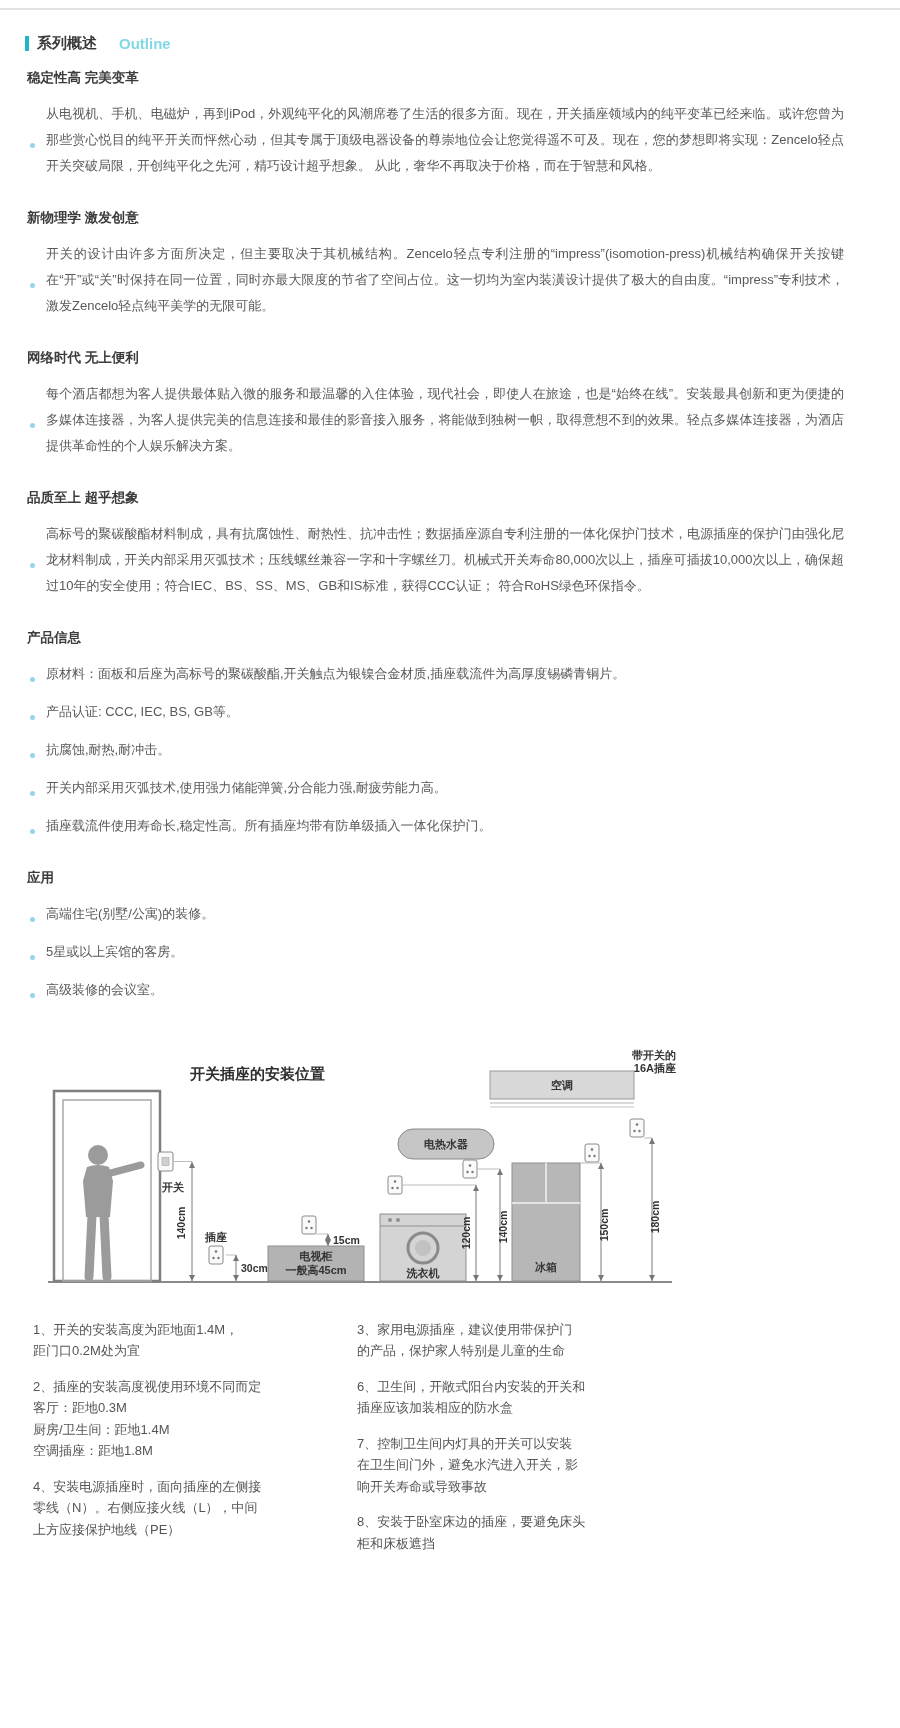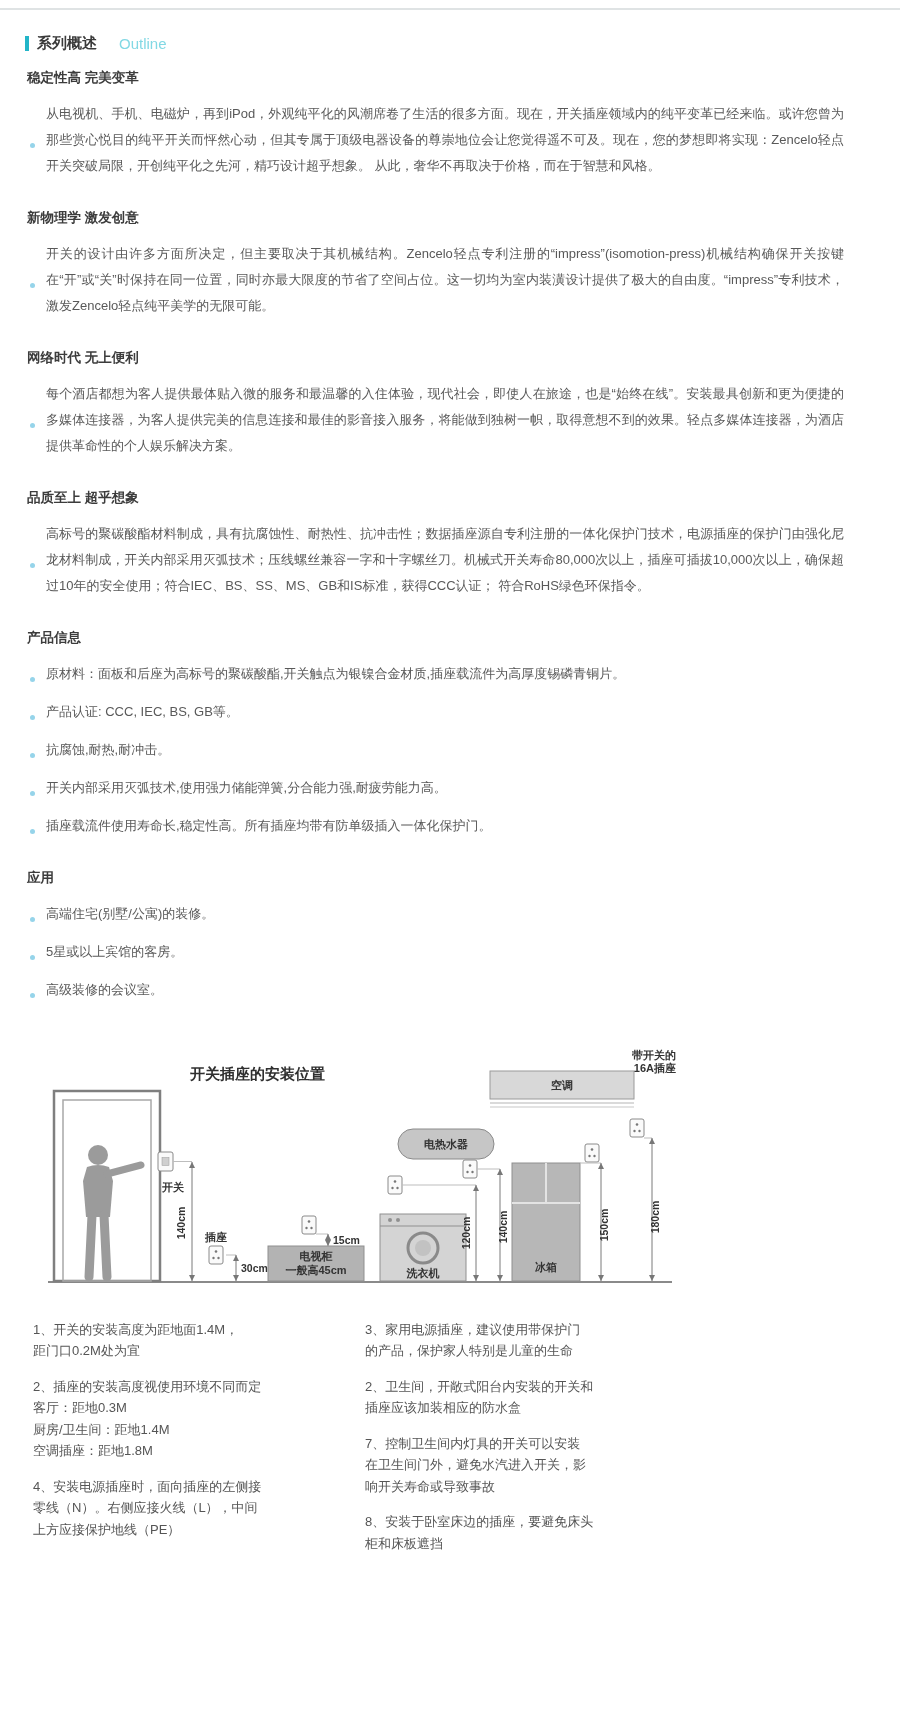--- a/index.html
+++ b/index.html
@@ -26,21 +26,21 @@
     font-weight:bold;
   }
   .accent-bar{
     display:inline-block;
     width:4px;
     height:15px;
     background:#22b5c8;
     margin-right:8px;
   }
   .title-zh{color:#3a3a3a;margin-right:22px;}
-  .title-en{color:#82d8e4;font-weight:normal;}
+  .title-en{color:#82d8e4;font-weight:bold;}
   h3.sec-head{
     font-size:13.5px;
     font-weight:bold;
     color:#3c3c3c;
     margin:30px 0 14px 2px;
   }
   h3.sec-head.first{margin-top:16px;}
   .bullet{
     display:flex;
     align-items:center;
@@ -64,21 +64,21 @@
   .diagram-wrap{
     margin:42px 0 0 15px;
   }
   svg text{font-family:"Liberation Sans","DejaVu Sans",sans-serif;}
   .dlab{font-size:11px;font-weight:bold;fill:#333333;}
   .ddim{font-size:10.5px;font-weight:bold;fill:#333333;}
   .ext{stroke:#bdbdbd;stroke-width:1;}
   .dim{stroke:#7a7a7a;stroke-width:1;}
   .notes{
     display:flex;
-    gap:36px;
+    gap:28px;
     margin:18px 0 0 8px;
   }
   .notes-col{width:296px;}
   .notes-col.right{width:312px;}
   .note{
     white-space:pre-line;
     font-size:13px;
     line-height:1.65;
     color:#555555;
     margin:0 0 14px 0;
@@ -287,21 +287,21 @@
 客厅：距地0.3M
 厨房/卫生间：距地1.4M
 空调插座：距地1.8M</p>
       <p class="note">4、安装电源插座时，面向插座的左侧接
 零线（N）。右侧应接火线（L），中间
 上方应接保护地线（PE）</p>
     </div>
     <div class="notes-col right">
       <p class="note">3、家用电源插座，建议使用带保护门
 的产品，保护家人特别是儿童的生命</p>
-      <p class="note">2、卫生间，开敞式阳台内安装的开关和
+      <p class="note">6、卫生间，开敞式阳台内安装的开关和
 插座应该加装相应的防水盒</p>
       <p class="note">7、控制卫生间内灯具的开关可以安装
 在卫生间门外，避免水汽进入开关，影
 响开关寿命或导致事故</p>
       <p class="note">8、安装于卧室床边的插座，要避免床头
 柜和床板遮挡</p>
     </div>
   </div>
 
 </div>

